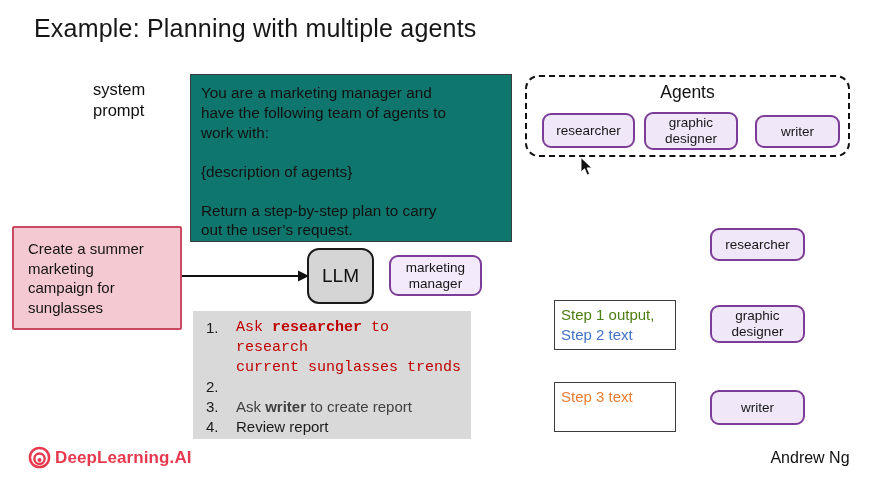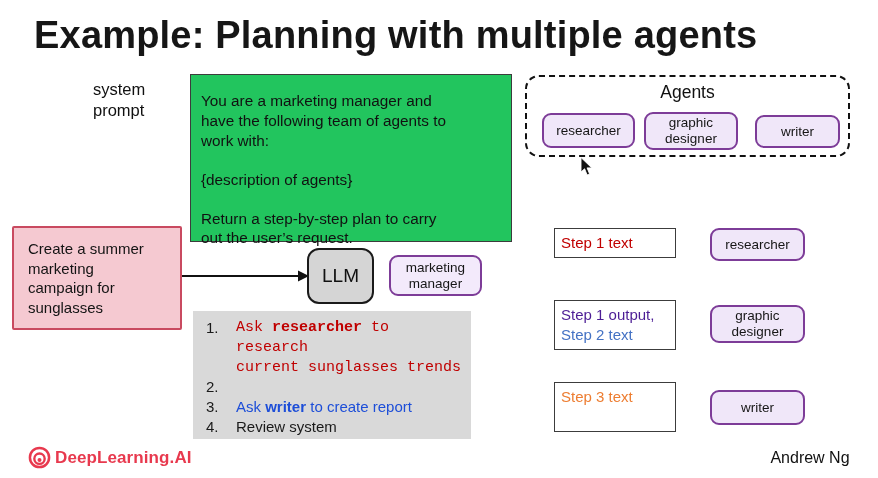--- a/index.html
+++ b/index.html
@@ -3,27 +3,27 @@
 <meta charset="utf-8">
 <style>
   html,body{margin:0;padding:0;background:#ffffff;}
   body{font-family:"Liberation Sans", sans-serif; color:#141414;}
   #stage{position:relative;width:878px;height:478px;background:#ffffff;overflow:hidden;}
 
   .abs{position:absolute;}
   .pre{white-space:pre-line;}
 
   
-  .slide-title{left:34px;top:14px;font-size:38px;font-weight:700;letter-spacing:0.2px;color:#161616;}
+  .slide-title{left:34px;top:14px;font-size:25px;font-weight:400;letter-spacing:0.2px;color:#161616;}
 
   
   .sys-label{left:93px;top:79px;width:86px;text-align:left;font-size:16.5px;line-height:1.28;color:#111;}
 
   
-  .prompt-box{left:190px;top:74px;width:322px;height:168px;background:#22c55e;border:1.6px solid #3c3c3c;box-sizing:border-box;padding:16px 10px;}
+  .prompt-box{left:190px;top:74px;width:322px;height:168px;background:#0f766e;border:1.6px solid #3c3c3c;box-sizing:border-box;padding:8px 10px;}
   .prompt-box p{margin:0 0 19px 0;font-size:15.3px;line-height:1.3;color:#111;}
   .prompt-box p:last-child{margin-bottom:7px;}
 
   
   .agents-panel{left:525px;top:75px;width:325px;height:82px;border:2px dashed #111;border-radius:14px;box-sizing:border-box;}
   .agents-title{position:absolute;left:0;right:0;top:5px;text-align:center;font-size:17.5px;color:#111;}
   .chip{background:#F0E7F9;border:2px solid #7D3C98;border-radius:9px;box-sizing:border-box;display:flex;align-items:center;justify-content:center;text-align:center;font-size:13.5px;line-height:1.15;color:#161616;}
   .chip-researcher{position:absolute;left:15px;top:36px;width:93px;height:35px;}
   .chip-graphic{position:absolute;left:117px;top:35px;width:94px;height:38px;}
   .chip-writer{position:absolute;left:228px;top:38px;width:85px;height:33px;}
@@ -117,35 +117,32 @@
     <div class="plan-row">
       <span class="plan-num">1.</span>
       <span class="plan-text pre" style="color: rgb(192, 0, 0); font-family: Liberation Mono, monospace;"><span>Ask </span><b>researcher</b><span> to research
 current sunglasses trends</span></span>
     </div>
     <div class="plan-row">
       <span class="plan-num">2.</span>
     </div>
     <div class="plan-row">
       <span class="plan-num">3.</span>
-      <span class="plan-text pre" style="color: #1d4ed8;"><span>Ask </span><b>writer</b><span> to create report</span></span>
+      <span class="plan-text pre" style="color: #404040;"><span>Ask </span><b>writer</b><span> to create report</span></span>
     </div>
     <div class="plan-row">
       <span class="plan-num">4.</span>
-      <span class="plan-text pre" style="color: rgb(26, 26, 26);"><span>Review system</span><b></b><span></span></span>
+      <span class="plan-text pre" style="color: rgb(26, 26, 26);"><span>Review report</span><b></b><span></span></span>
     </div>
   </div>
 
-  <div class="abs step-box step-1">
-    <div style="color: rgb(192, 0, 0);">Step 1 text</div>
-  </div>
   <div class="abs rchip rchip-1 pre">researcher</div>
 
   <div class="abs step-box step-2">
-    <div style="color: #4c1d95;">Step 1 output,</div>
+    <div style="color: #4d7c0f;">Step 1 output,</div>
     <div style="color: rgb(68, 114, 196);">Step 2 text</div>
   </div>
   <div class="abs rchip rchip-2 pre">graphic
 designer</div>
 
   <div class="abs step-box step-3">
     <div style="color: rgb(237, 125, 49);">Step 3 text</div>
   </div>
   <div class="abs rchip rchip-3 pre">writer</div>
 

